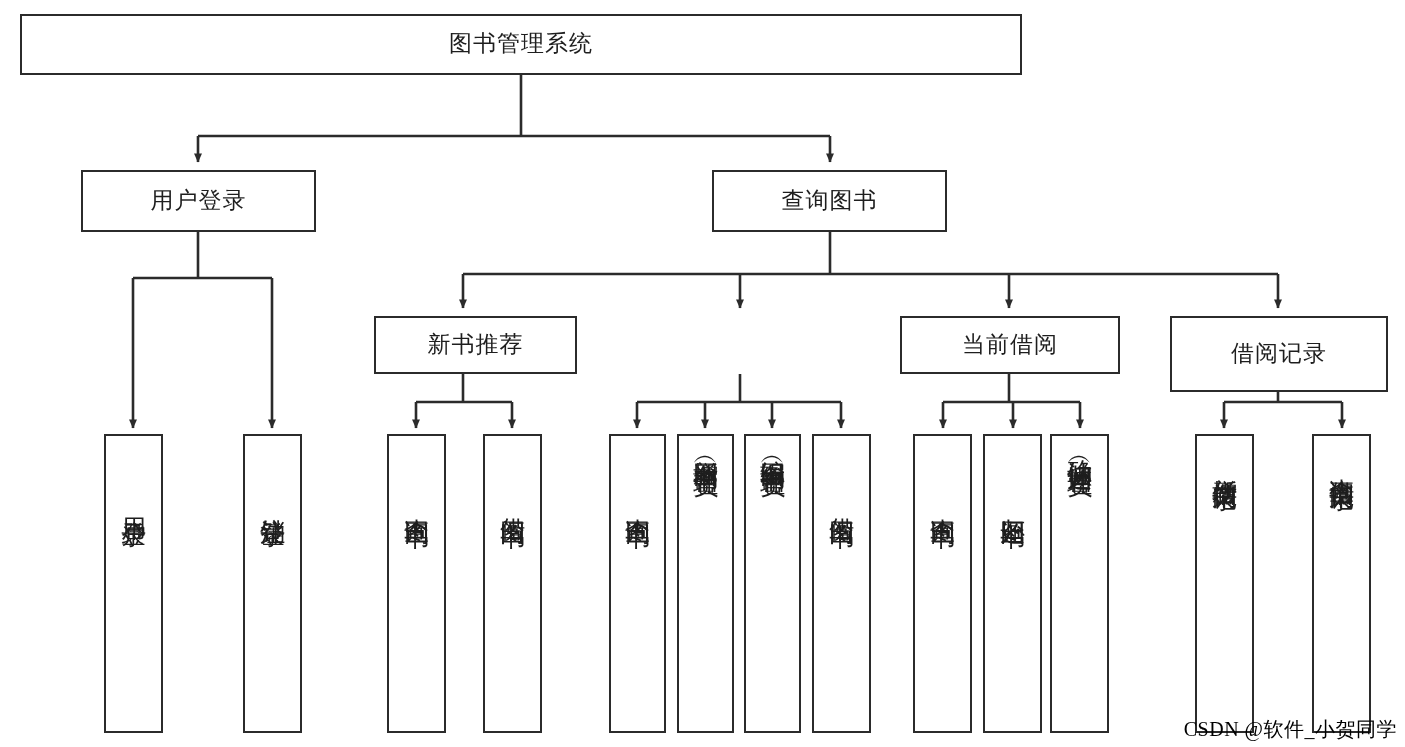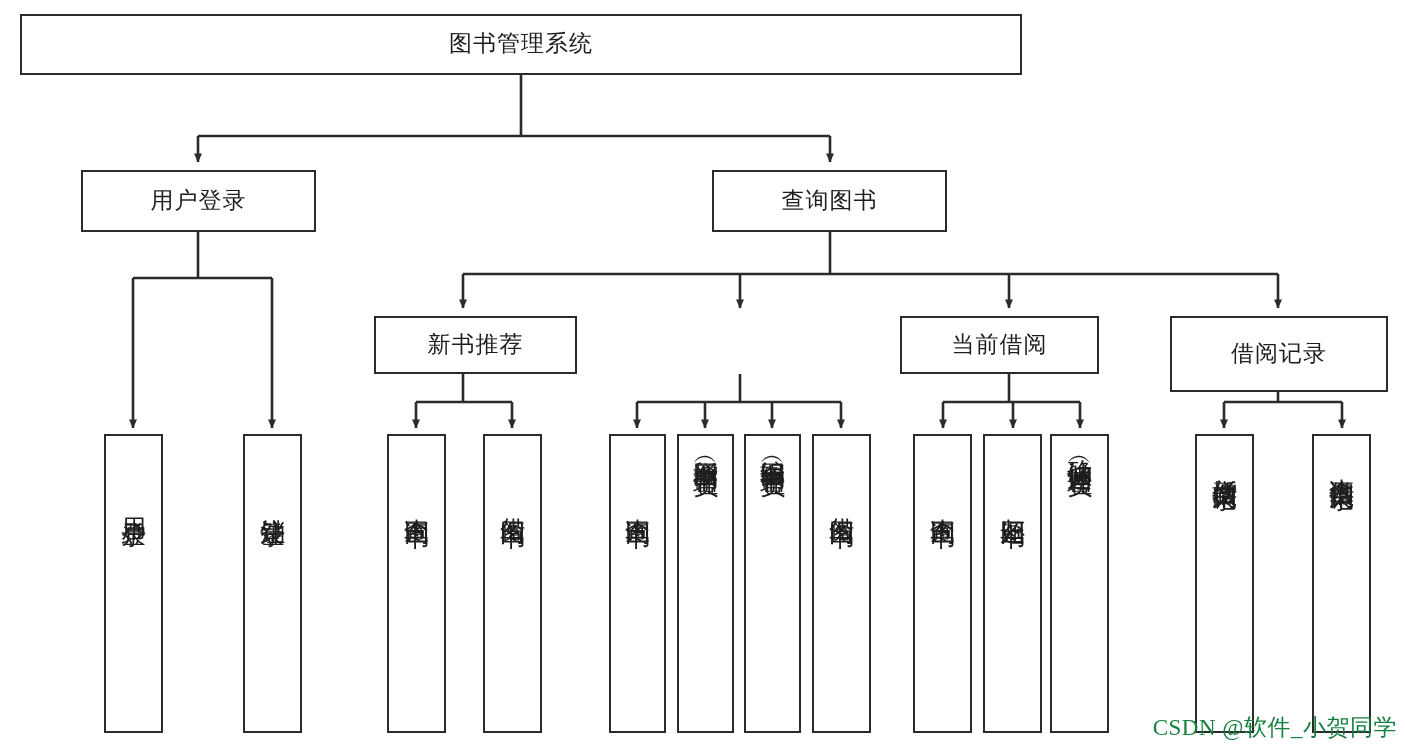--- a/index.html
+++ b/index.html
@@ -51,22 +51,22 @@
     font-size:25px;
     line-height:1.02;
     letter-spacing:2px;
     white-space:nowrap;
     display:block;
   }
   #watermark{
     position:absolute;
     right:8px;
     bottom:4px;
-    font-size:23px;
-    color:#15803d;
+    font-size:20px;
+    color:#000000;
     letter-spacing:0.5px;
     z-index:5;
     white-space:nowrap;
   }
 </style>
 </head>
 <body>
 
 <div id="canvas">
 
@@ -130,21 +130,21 @@
 
   <div class="node" style="left:712px; top:170px; width:235px; height:62px;">
     <span class="label">查询图书</span>
   </div>
 
   <div class="node" style="left:362px; top:316px; width:203px; height:58px;margin-left:12px;">
     <span class="label">新书推荐</span>
   </div>
 
 
-  <div class="node" style="left:900px; top:316px; width:199px; height:58px;">
+  <div class="node" style="left:900px; top:316px; width:220px; height:58px;">
     <span class="label">当前借阅</span>
   </div>
 
   <div class="node" style="left:1170px; top:316px; width:218px; height:76px;">
     <span class="label">借阅记录</span>
   </div>
 
   <div class="node vertical" style="left:104px; top:434px; width:59px; height:299px; padding-top:62px;">
     <span class="label">用户登录</span>
   </div>

